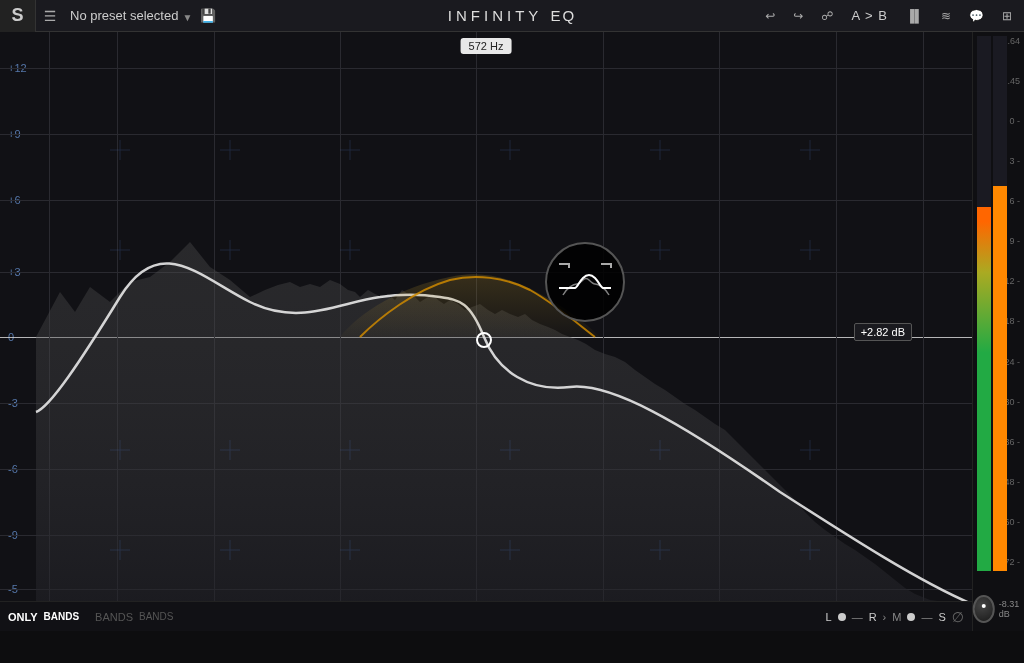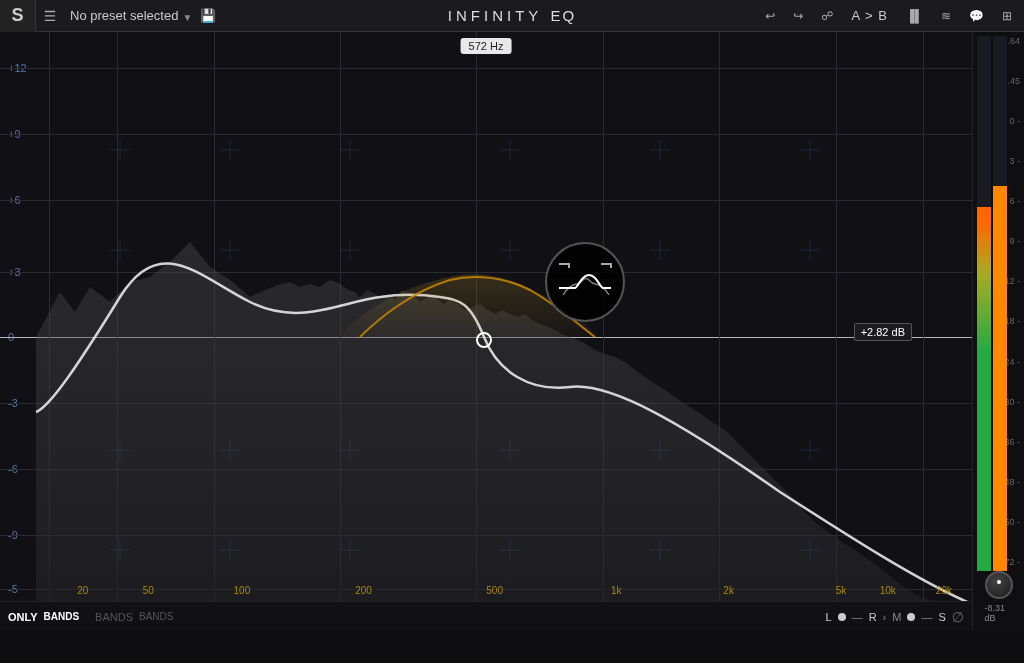--- a/index.html
+++ b/index.html
@@ -286,21 +286,21 @@
       font-size: 9px;
       color: #666;
       text-align: right;
     }
     .power-knob-area {
       position: absolute;
       bottom: 8px;
       left: 50%;
       transform: translateX(-50%);
       display: flex;
-      flex-direction: column;
+      flex-direction: row;
       align-items: center;
       gap: 4px;
     }
     .power-knob {
       width: 28px;
       height: 28px;
       border-radius: 50%;
       background: radial-gradient(circle at 40% 35%, #444, #1a1a1a);
       border: 2px solid #555;
       display: flex;
@@ -518,32 +518,20 @@
 
           <path d="M46,4 L56,4 L56,8" stroke="#aaa" stroke-width="2" fill="none"></path>
 
           <path d="M4,28 L20,28 C22,28 24,22 28,18 C32,14 36,14 40,18 C44,22 46,28 48,28 L56,28" stroke="#fff" stroke-width="2" fill="none"></path>
 
           <path d="M8,35 C12,28 18,24 22,24 C24,24 26,22 28,20 C30,18 32,18 34,20 C36,22 38,24 40,24 C44,24 50,28 54,35" stroke="#fff" stroke-width="1.5" fill="none" opacity="0.5"></path>
         </svg>
       </div>
     </div>
 
-    <div class="freq-axis">
-      <span class="freq-tick" style="left:5%">20</span>
-      <span class="freq-tick" style="left:12%">50</span>
-      <span class="freq-tick" style="left:22%">100</span>
-      <span class="freq-tick" style="left:35%">200</span>
-      <span class="freq-tick" style="left:49%">500</span>
-      <span class="freq-tick" style="left:62%">1k</span>
-      <span class="freq-tick" style="left:74%">2k</span>
-      <span class="freq-tick" style="left:86%">5k</span>
-      <span class="freq-tick" style="left:91%">10k</span>
-      <span class="freq-tick" style="left:97%">20k</span>
-    </div>
 
     <div id="bottom-bar">
       <span class="bottom-label active">ONLY</span>
       <span class="bottom-label active" style="margin-left:-10px; font-size:10px;">BANDS</span>
       <span class="bottom-label dim">BANDS</span>
       <span class="bottom-label dim" style="margin-left:-10px; font-size:10px;">BANDS</span>
       <div class="bottom-spacer"></div>
       <div class="lr-controls">
         <span style="color:#ccc;">L</span>
         <span class="lr-dot active"></span>

